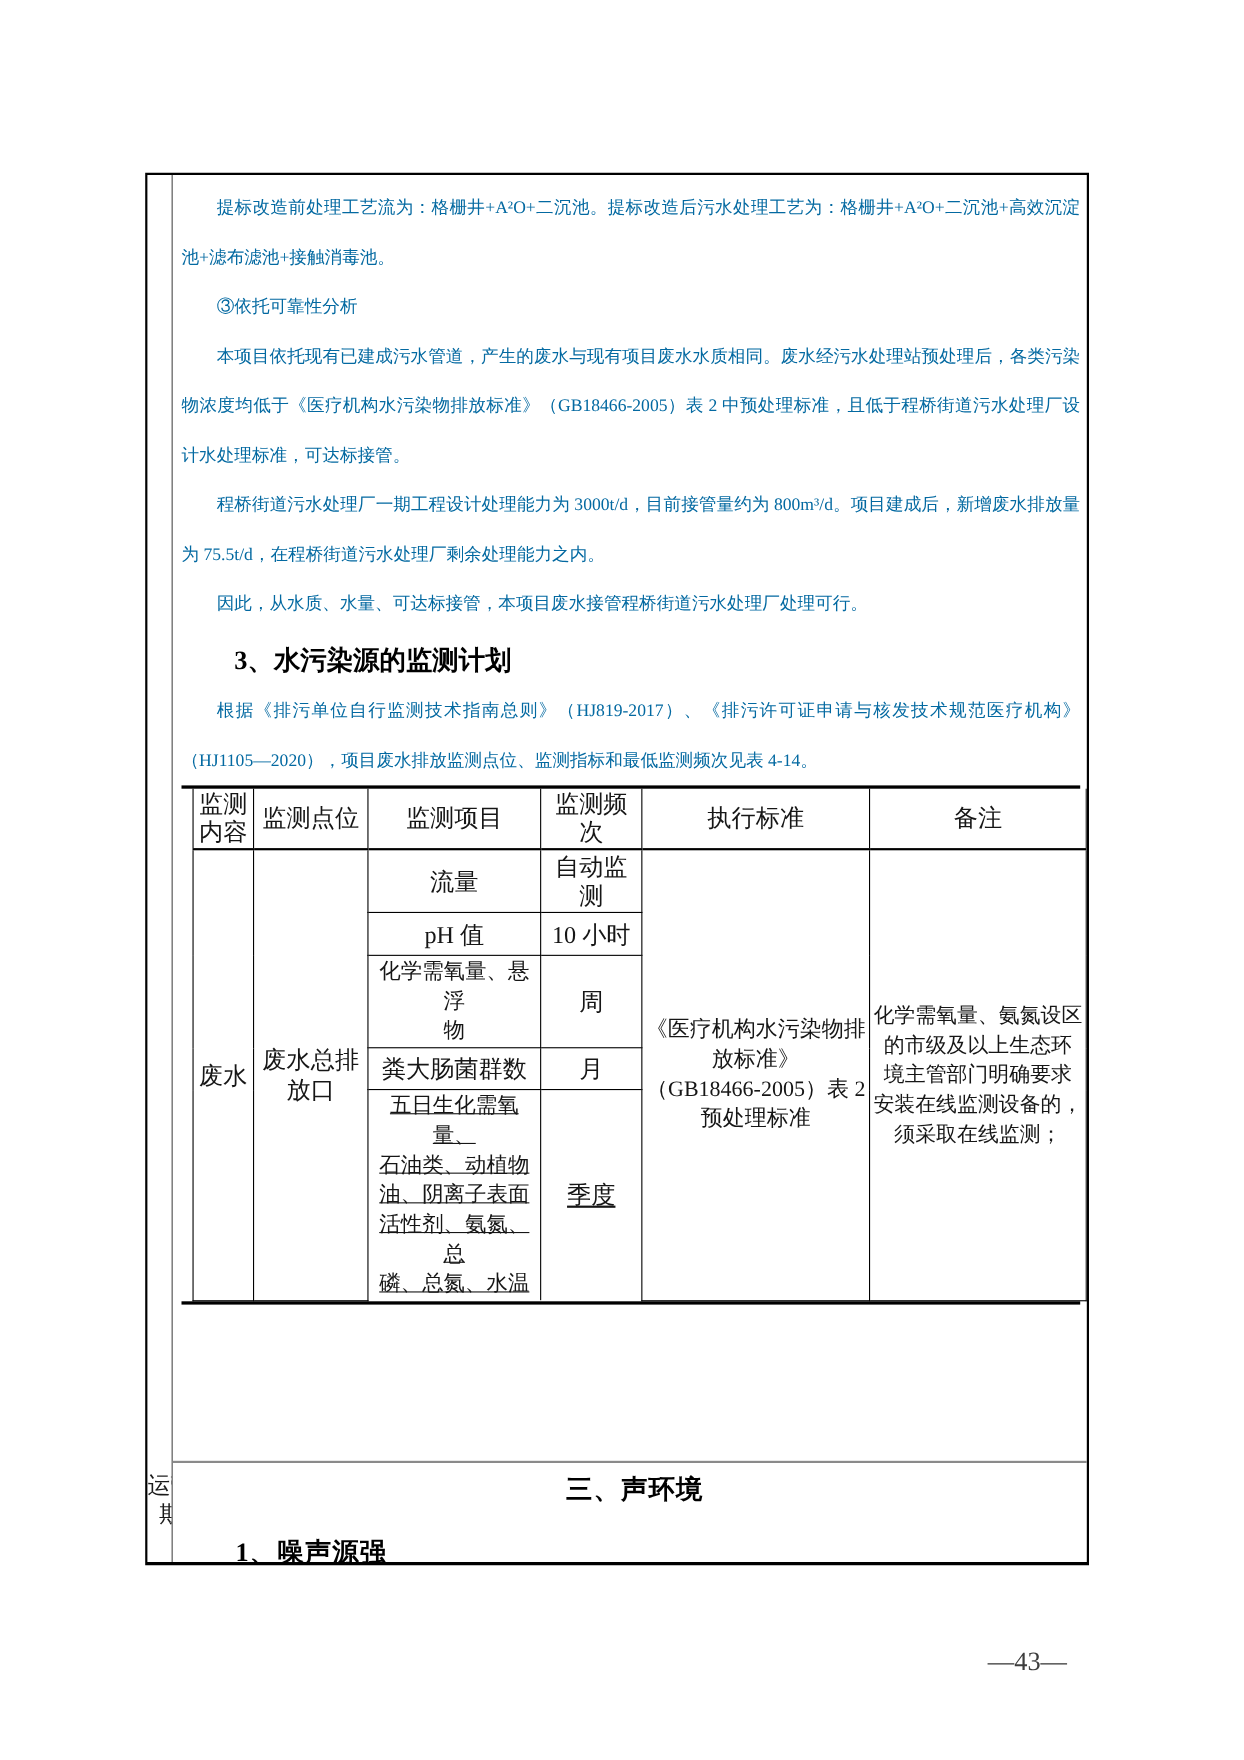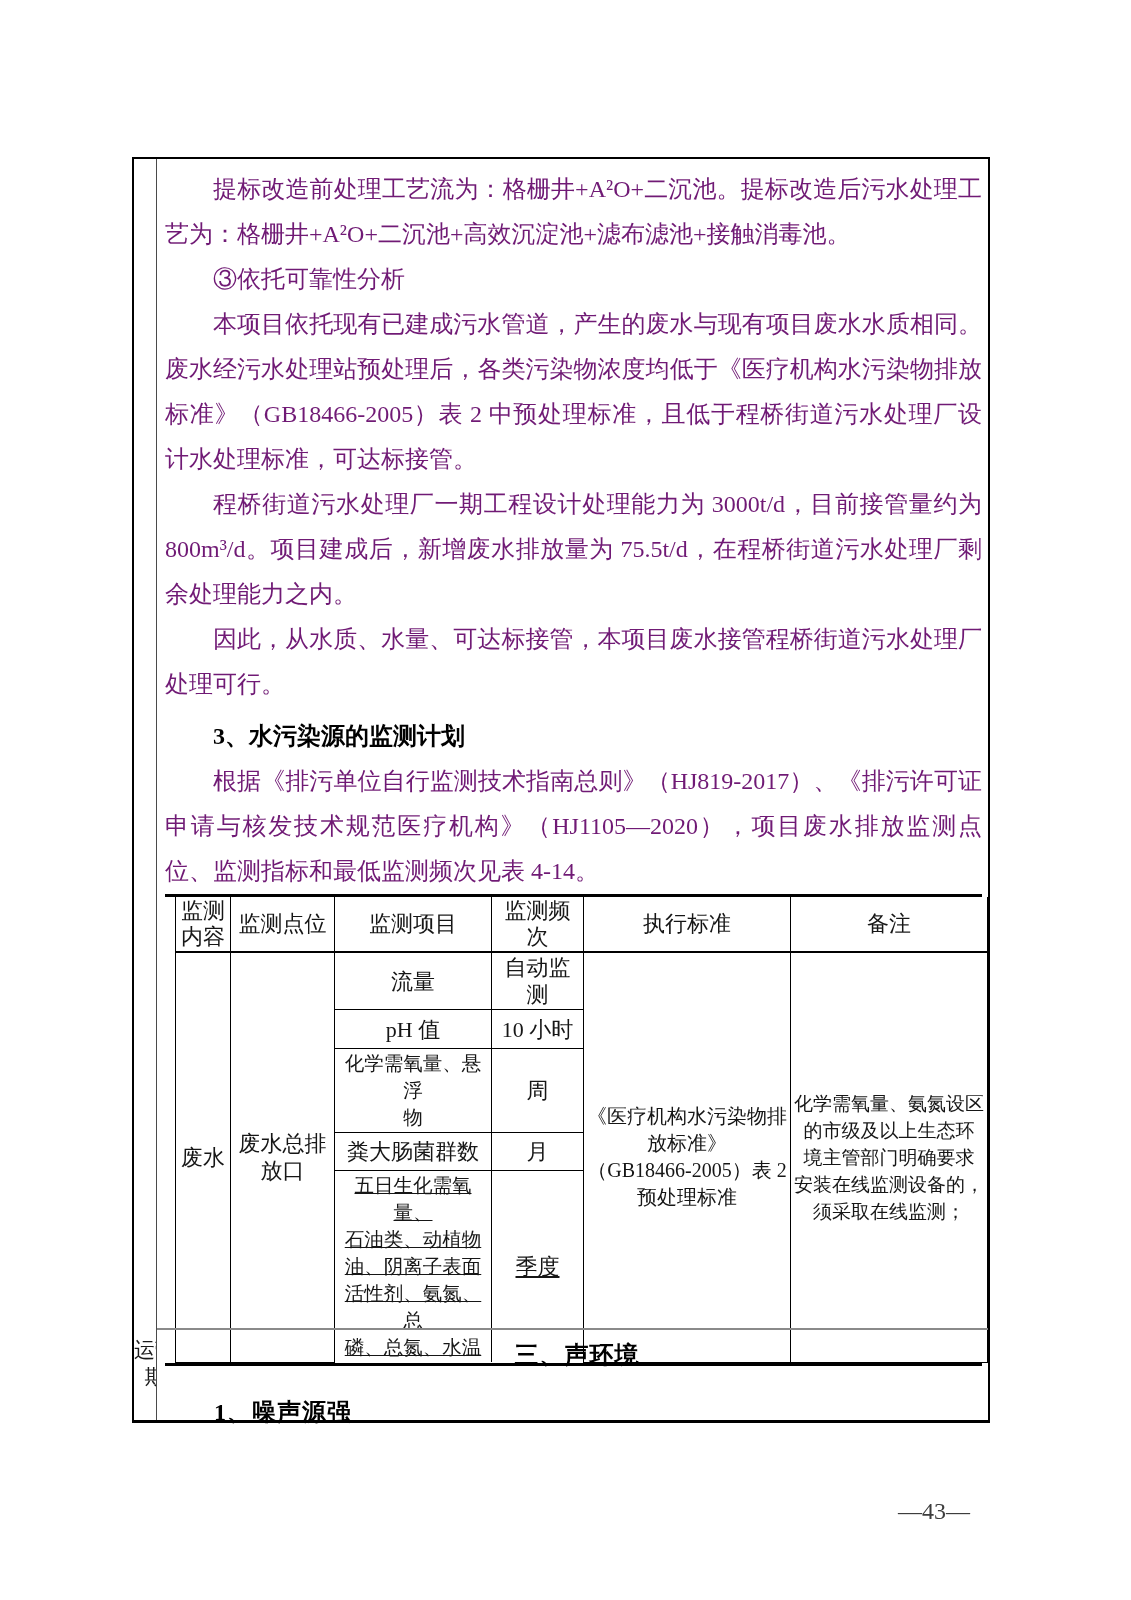--- a/index.html
+++ b/index.html
@@ -35,24 +35,24 @@
     word-break:break-all;
     color:#1a1a1a;
   }
   
   .main {
     position:absolute; left:23px; top:0; right:0; bottom:0;
     overflow:hidden;
   }
   .text-flow { padding:8px 6px 0 8px; }
   .para {
-    font-size:24px; line-height:45px;
+    font-size:16px; line-height:45px;
     text-align:justify;
     text-indent:2em;
-    color:#701a75;
+    color:#0369a1;
   }
   .heading {
     font-size:24px; line-height:45px;
     font-weight:bold;
     text-indent:2em;
     margin-top:7px;
     color:#000;
   }
   .table-caption {
     font-size:24px; line-height:31px;

